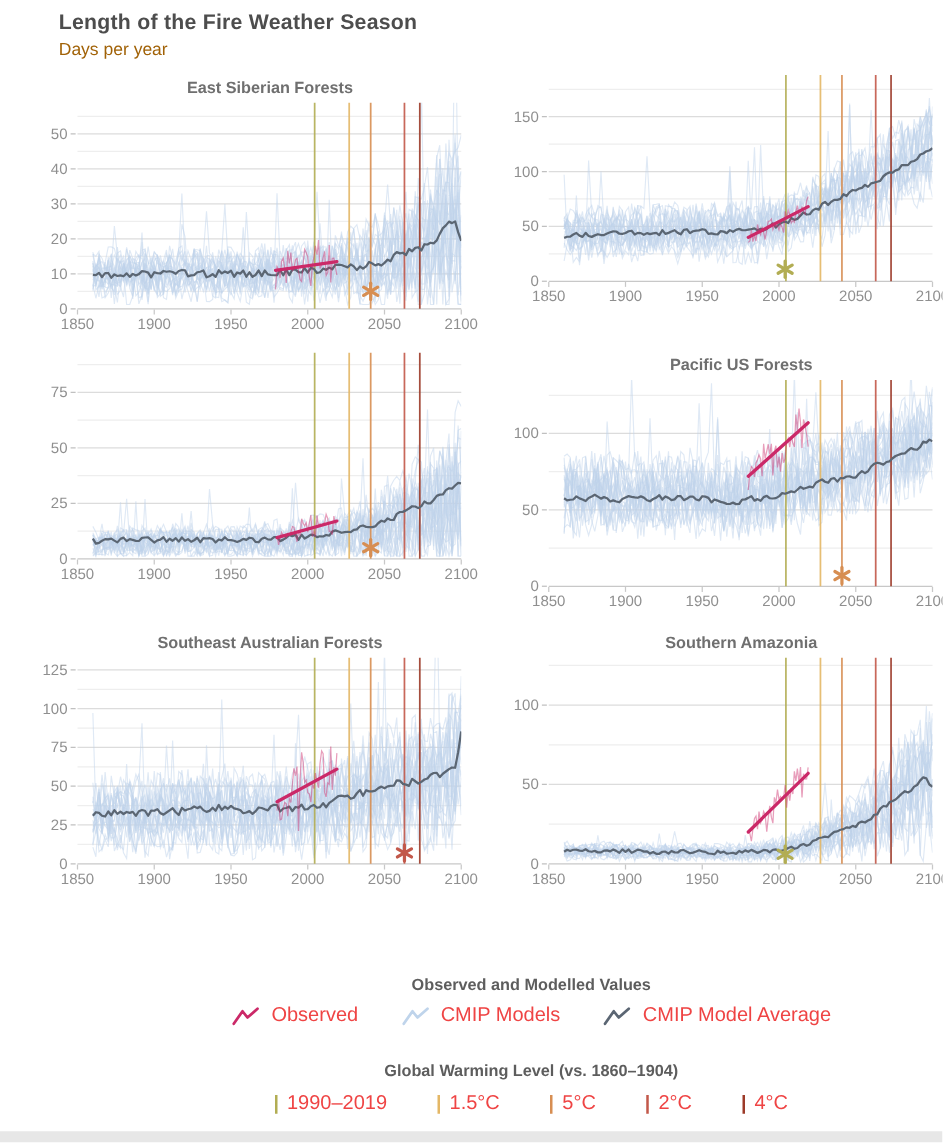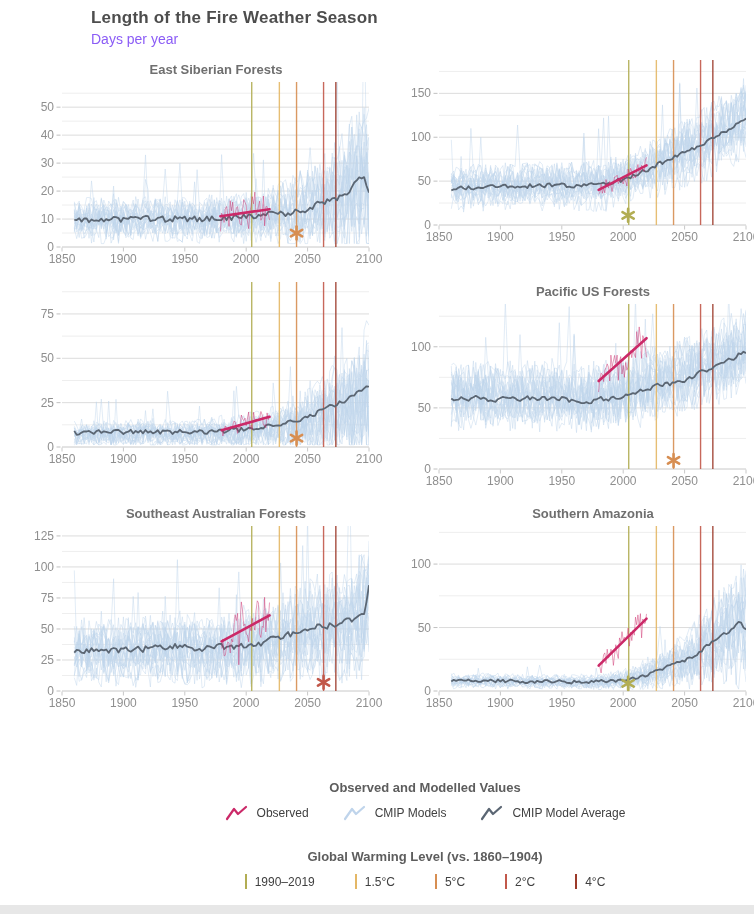--- a/index.html
+++ b/index.html
@@ -1,36 +1,36 @@
 <!DOCTYPE html>
 <html><head>
 <meta charset="utf-8">
 <style>
   html,body{margin:0;padding:0;}
   body{
     width:754px;height:914px;position:relative;background:#ffffff;
     font-family:"Liberation Sans","DejaVu Sans",sans-serif;overflow:hidden;
   }
-  .header{position:absolute;left:47px;top:7px;margin-left:44px;}
+  .header{position:absolute;left:47px;top:7px;}
   .header h1{margin:0;font-size:17px;line-height:22px;font-weight:bold;color:#4d4d4d;letter-spacing:.2px;}
-  .header .subtitle{margin:2px 0 0 0;font-size:14px;color:#8b5cf6;}
+  .header .subtitle{margin:2px 0 0 0;font-size:14px;color:#a16207;}
   .charts-grid{
     position:absolute;left:29px;top:60px;width:740px;
     display:grid;grid-template-columns:365px 365px;column-gap:10px;row-gap:40px;gap:12px;
   }
   .panel{width:365px;height:210px;}
   .panel-title{
     height:22px;line-height:20px;text-align:center;padding-left:9px;
     font-size:13px;font-weight:bold;color:#6f6f6f;
   }
   .ylab,.xlab{font-size:12px;fill:#8f8f8f;}
   .legends{position:absolute;left:0;top:780px;width:754px;text-align:center;padding-left:48px;}
   .legend-title{font-size:13px;font-weight:bold;color:#5d5d5d;}
   .legend-row{display:flex;justify-content:center;align-items:center;gap:34px;margin-top:9px;}
-  .legend-item{display:flex;align-items:center;gap:8px;font-size:12px;color:#404040;}
+  .legend-item{display:flex;align-items:center;gap:8px;font-size:16px;color:#ef4444;}
   .legend-block-gwl{margin-top:27px;}
   .legend-block-gwl .legend-row{gap:40px;margin-top:10px;}
   .gwl-tick{display:inline-block;width:2px;height:15px;}
   .bottom-strip{position:absolute;left:0;bottom:0;width:754px;height:9px;background:#e7e7e7;}
 </style>
 </head>
 <body>
 
 <div class="header">
   <h1>Length of the Fire Weather Season</h1>

